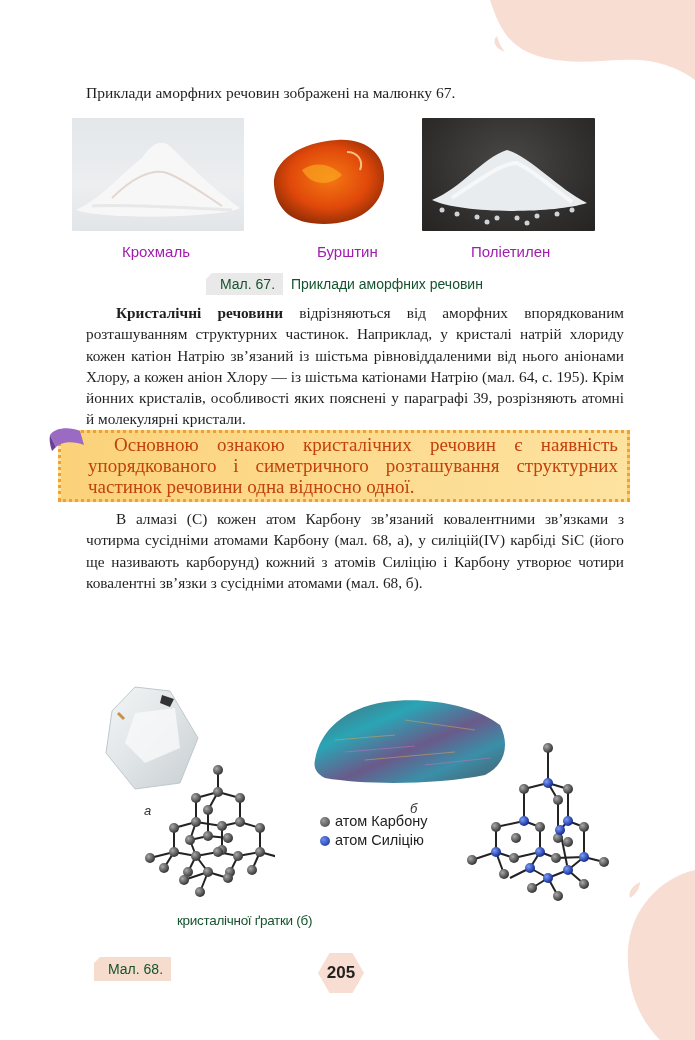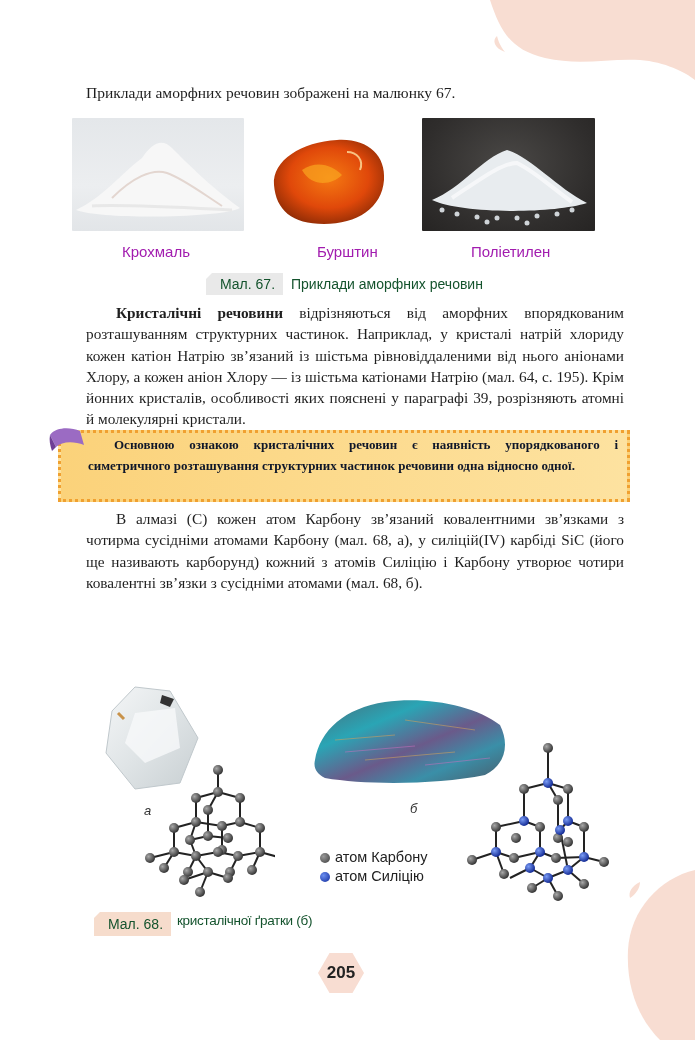--- a/index.html
+++ b/index.html
@@ -20,26 +20,26 @@
   .fig-caption { position:absolute; font-family:"Liberation Sans","DejaVu Sans",sans-serif; font-size:14px; color:#14532d;padding-left:36px; }
   .fig-tag { display:inline-block; background:#e9e9e9; padding:3px 8px 3px 14px; margin-right:8px; clip-path:polygon(6px 0,100% 0,100% 100%,0 100%,0 6px); }
   .fig-tag.pink { background:#f6dccc; }
 
   .para { position:absolute; left:86px; width:538px; font-size:15.3px; line-height:21.3px; text-align:justify; }
   .para p { margin:0; text-indent:30px; }
   .bold { font-weight:bold; }
   .accent { color:#1aa0dc; font-weight:bold; font-family:"Liberation Serif","DejaVu Serif",serif; font-size:16.5px; }
 
   .rule-box { position:absolute; left:58px; top:430px; width:572px; height:72px; background:linear-gradient(90deg,#fbd27a 0%,#fcd98a 40%,#fde2a0 100%); border:3px dotted #f0a030; border-right-style:dotted; box-sizing:border-box; }
-  .rule-text { position:absolute; left:88px; top:434px; width:530px; font-weight:bold; font-size:13px; line-height:21px; text-align:justify; color:#0f172a; }
+  .rule-text { position:absolute; left:88px; top:434px; width:530px; font-weight:normal; font-size:19px; line-height:21px; text-align:justify; color:#c2410c; }
   .rule-text span.first { padding-left:26px; }
   .ribbon { position:absolute; left:46px; top:425px; width:40px; height:28px; }
 
   .sub-label { position:absolute; font-style:italic; font-size:13px; color:#333; font-family:"Liberation Sans","DejaVu Sans",sans-serif; }
-  .legend { position:absolute; left:320px; top:848px; font-family:"Liberation Sans","DejaVu Sans",sans-serif; font-size:14.5px; line-height:19px; color:#222; }
+  .legend { position:absolute; left:320px; top:812px; font-family:"Liberation Sans","DejaVu Sans",sans-serif; font-size:14.5px; line-height:19px; color:#222; }
   .dot { display:inline-block; width:10px; height:10px; border-radius:50%; margin-right:5px; vertical-align:middle; }
   .dot.c { background:radial-gradient(circle at 35% 35%,#9a9a9a,#3a3a3a); }
   .dot.si { background:radial-gradient(circle at 35% 35%,#6a8ef0,#102a9a); }
 
   .page-num { position:absolute; left:318px; top:953px; width:46px; height:40px; background:#f8ddd2; clip-path:polygon(25% 0,75% 0,100% 50%,75% 100%,25% 100%,0 50%); display:flex; align-items:center; justify-content:center; font-family:"Liberation Sans","DejaVu Sans",sans-serif; font-weight:bold; font-size:17px; color:#222;text-align:center; }
 </style>
 </head>
 <body>
 
 <svg class="blob-top" viewBox="0 0 695 120">
@@ -305,19 +305,19 @@
     <circle cx="46" cy="114" r="5"></circle>
       <circle cx="90" cy="114" r="5"></circle>
       <circle cx="134" cy="119" r="5"></circle>
       <circle cx="80" cy="130" r="5"></circle>
     <circle cx="118" cy="132" r="5"></circle>
       <circle cx="98" cy="140" r="5"></circle>
   </g>
 </svg>
 
 <div class="fig-caption" style="left:58px; top:912px; width:570px; line-height:18px;">
-  <span class="fig-tag pink" style="float:left; margin-right:6px;">Мал. 68.</span>
+  <span class="fig-tag pink" style="float:left; margin-right:6px;margin-top:45px;">Мал. 68.</span>
   <div style="margin-left:0; font-size:13.5px; letter-spacing:-0.3px;">
     <div style="padding-left:80px;">кристалічної ґратки (б)</div>
   </div>
 </div>
 
 <div class="page-num">205</div>
 
 </body></html>

